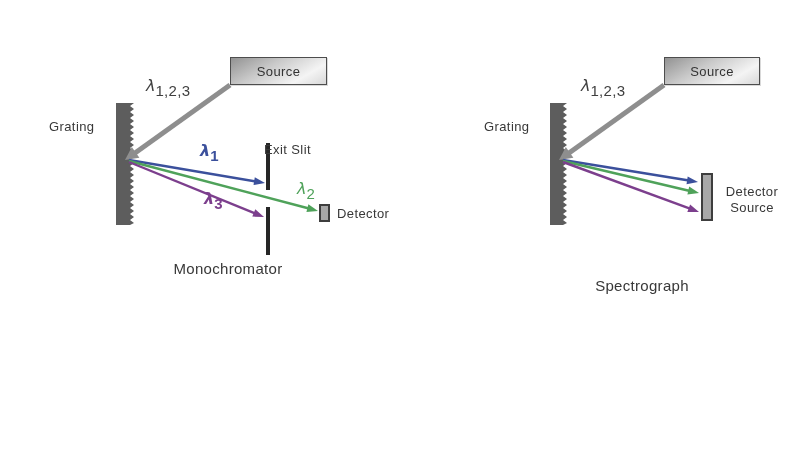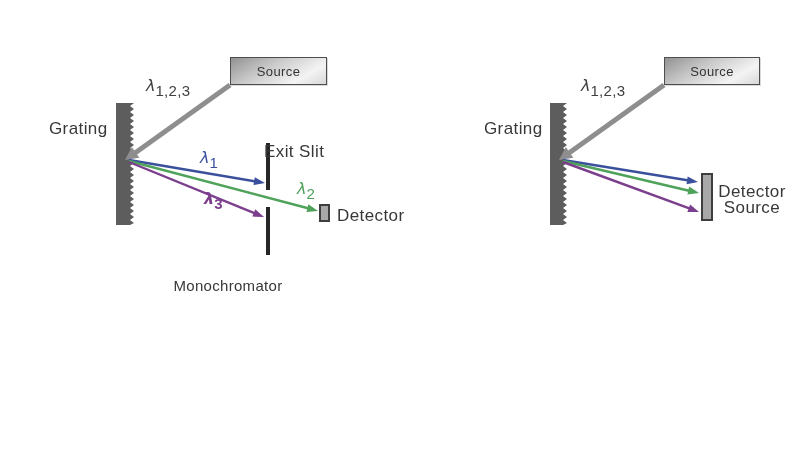--- a/index.html
+++ b/index.html
@@ -2,21 +2,21 @@
 <html style="--text: #383838; --ray-gray: #8e8e8e; --blue: #3b509c; --green: #4fa25a; --purple: #7c3f8d; --grating: #5d5d5d; --slit: #262626; --detector-fill: #a8a8a8; --detector-border: #3e3e3e;"><head>
 <meta charset="utf-8">
 <style>
   html,body{margin:0;padding:0;background:#ffffff;}
   #stage{
     position:relative;width:800px;height:353px;background:#ffffff;overflow:hidden;
     font-family:"Liberation Sans",sans-serif;color:var(--text,#383838);margin-left:32px;
   }
   #rays{position:absolute;left:0;top:0;}
   .abs{position:absolute;}
-  .lbl{font-size:17px;letter-spacing:0.4px;color:var(--text,#383838);white-space:nowrap;}
+  .lbl{font-size:13px;letter-spacing:0.4px;color:var(--text,#383838);white-space:nowrap;}
   .caption{font-size:15px;letter-spacing:0.3px;text-align:center;width:160px;}
   .source-box{
     width:97px;height:28px;box-sizing:border-box;
     border:1px solid #4d4d4d;
     background:linear-gradient(150deg,#929292 0%,#c9c9c9 38%,#f4f4f4 75%,#d8d8d8 100%);
     display:flex;align-items:center;justify-content:center;
     font-size:13px;letter-spacing:0.4px;color:#333;
     box-shadow:1px 1px 0 rgba(0,0,0,0.15);
   }
   .slit-bar{width:4px;background:var(--slit,#262626);}
@@ -74,53 +74,54 @@
   <div class="abs source-box" style="left:198px;top:57px;">
     <span>Source</span>
   </div>
 
   <div class="abs lbl" style="left:17px;top:119px;">Grating</div>
 
   <div class="abs lambda lam-gray" style="left:114px;top:78px;">
     <span class="sym">λ</span><span class="sub">1,2,3</span>
   </div>
 
-  <div class="abs lambda lam-blue" style="left:168px;top:150px;">
+  <div class="abs lambda lam-blue" style="left:168px;top:143px;font-weight:bold;">
     <span class="sym">λ</span><span class="sub">1</span>
   </div>
 
   <div class="abs lambda lam-green" style="left:265px;top:181px;">
     <span class="sym">λ</span><span class="sub">2</span>
   </div>
 
   <div class="abs lambda lam-purple" style="left:172px;top:191px;font-weight:bold;">
     <span class="sym">λ</span><span class="sub">3</span>
   </div>
 
   <div class="abs slit-bar" style="left:234px;top:143px;height:47px;"></div>
   <div class="abs slit-bar" style="left:234px;top:207px;height:48px;"></div>
 
   <div class="abs lbl" style="left:232px;top:142px;">Exit Slit</div>
 
   <div class="abs detector-box" style="left:287px;top:204px;width:11px;height:18px;"></div>
   <div class="abs lbl" style="left:305px;top:206px;">Detector</div>
 
-  <div class="abs lbl caption" style="left:116px;top:277px;">Monochromator</div>
+  <div class="abs lbl caption" style="left:116px;top:260px;">Monochromator</div>
 
   <div class="abs source-box" style="left:632px;top:57px;width:96px;">
     <span>Source</span>
   </div>
 
   <div class="abs lbl" style="left:452px;top:119px;">Grating</div>
 
   <div class="abs lambda lam-gray" style="left:549px;top:78px;">
     <span class="sym">λ</span><span class="sub">1,2,3</span>
   </div>
 
   <div class="abs detector-box" style="left:669px;top:173px;width:12px;height:48px;"></div>
 
   <div class="abs lbl det-array-label" style="left:686px;top:184px;">
     <span>Detector</span>
     <span>Source</span>
   </div>
 
+  <div class="abs lbl caption" style="left:530px;top:277px;">Spectrograph</div>
 
 </div>
 
 </body></html>

